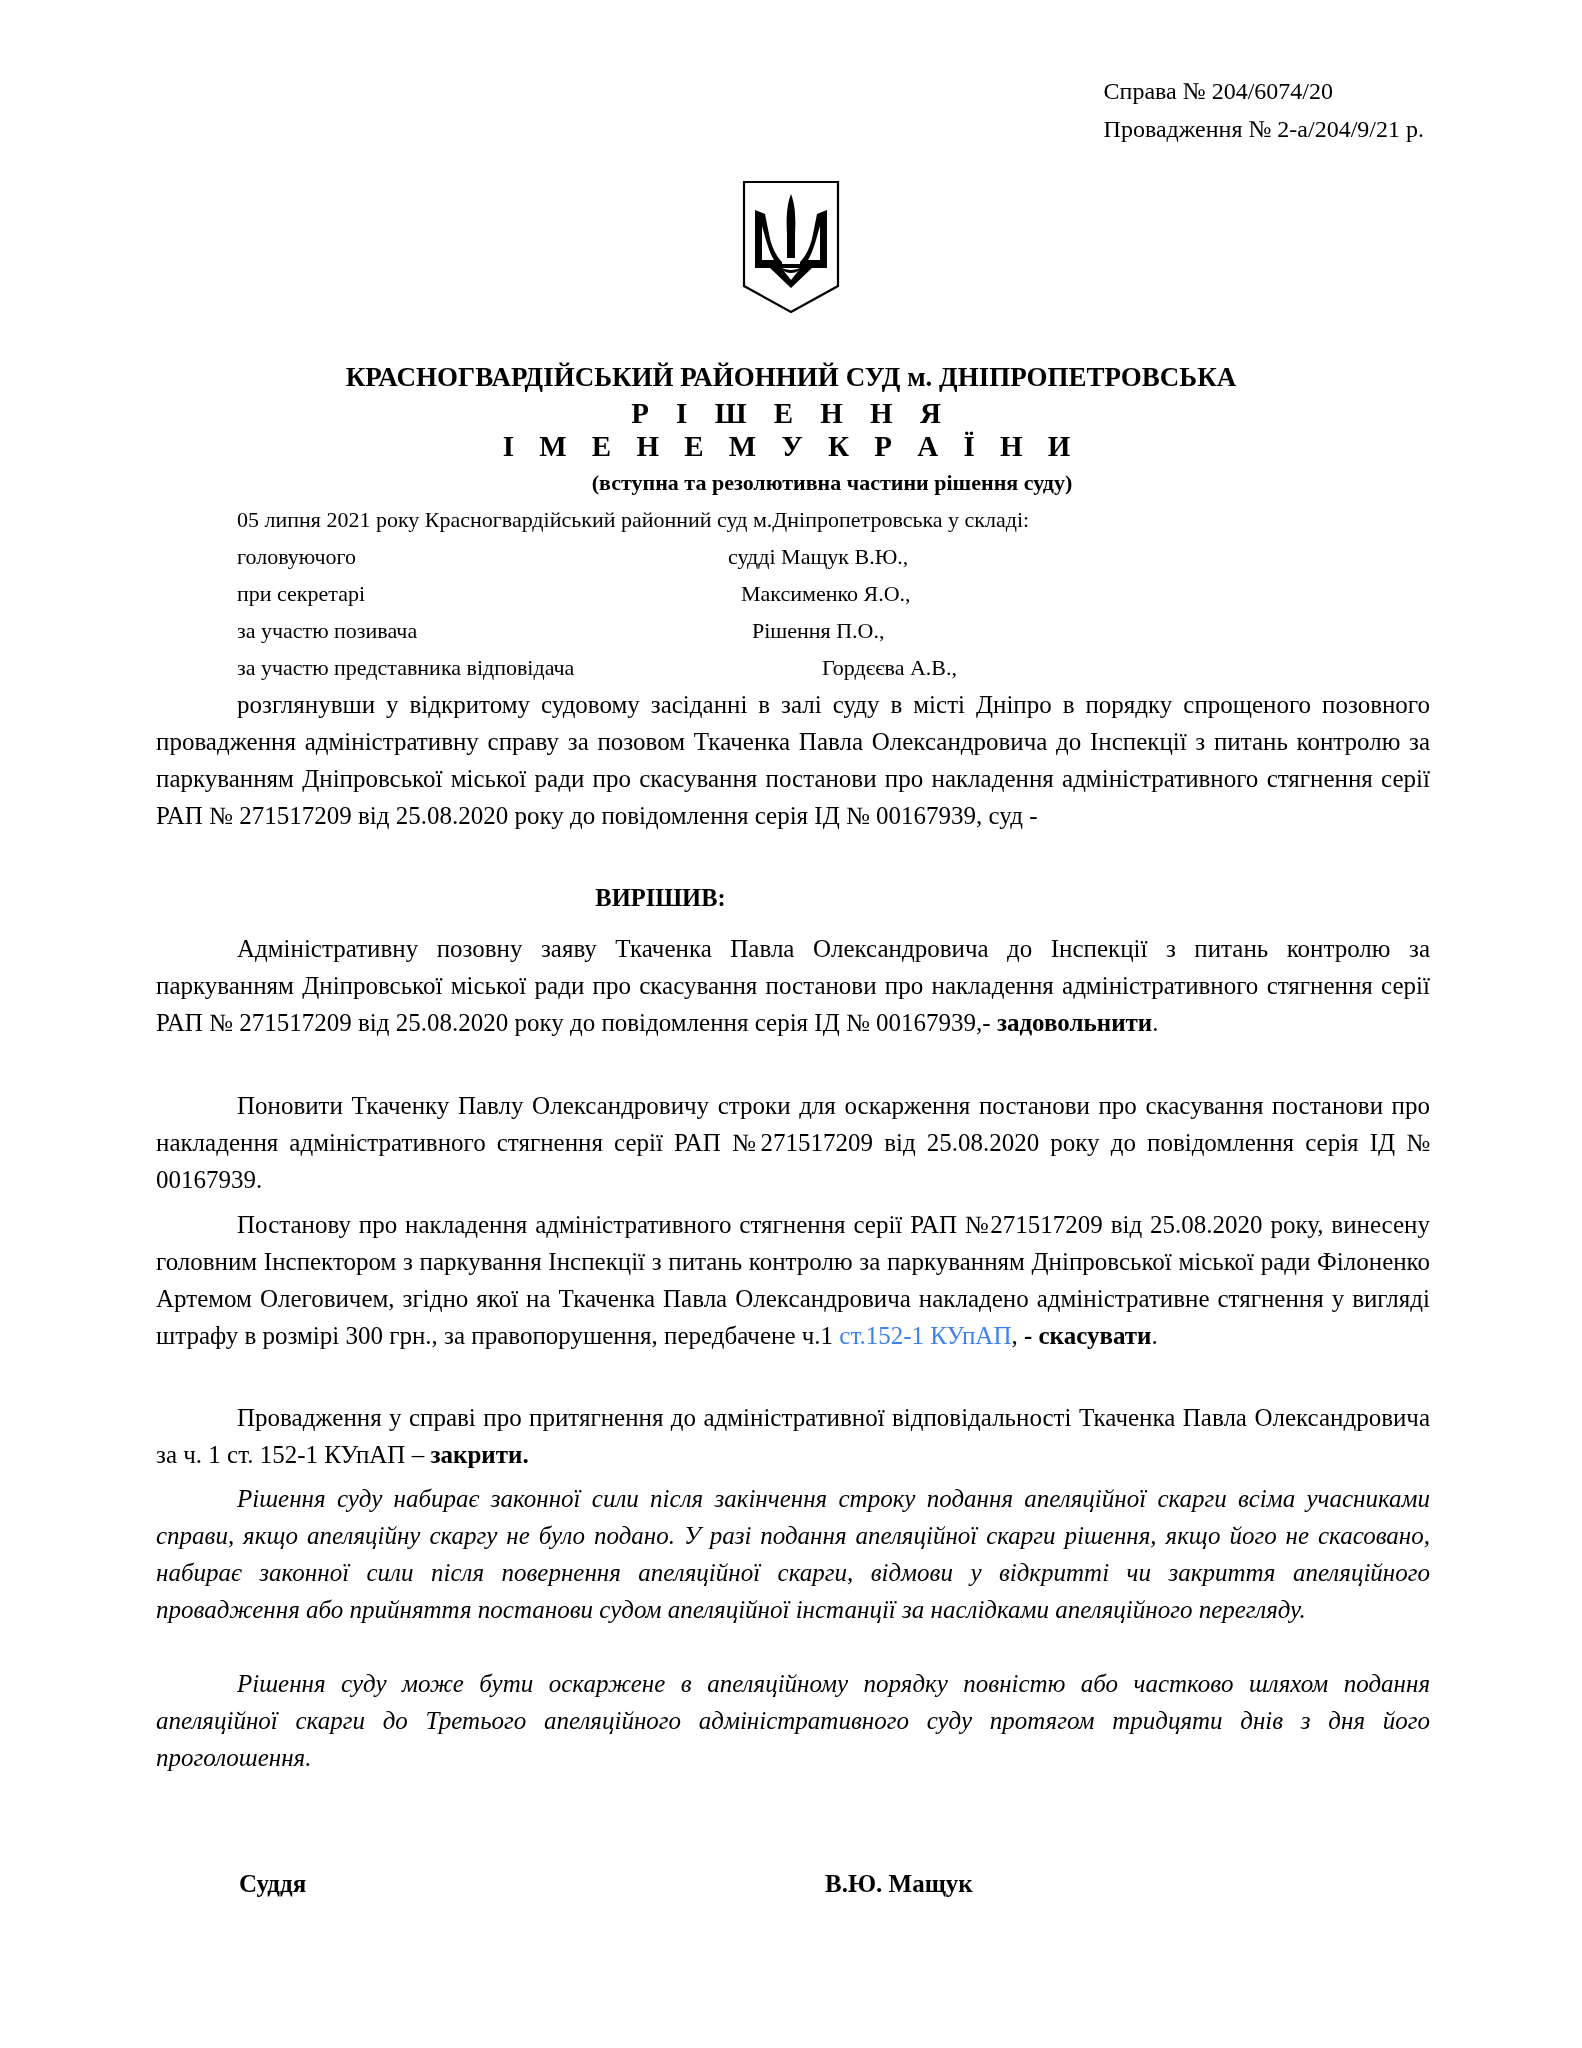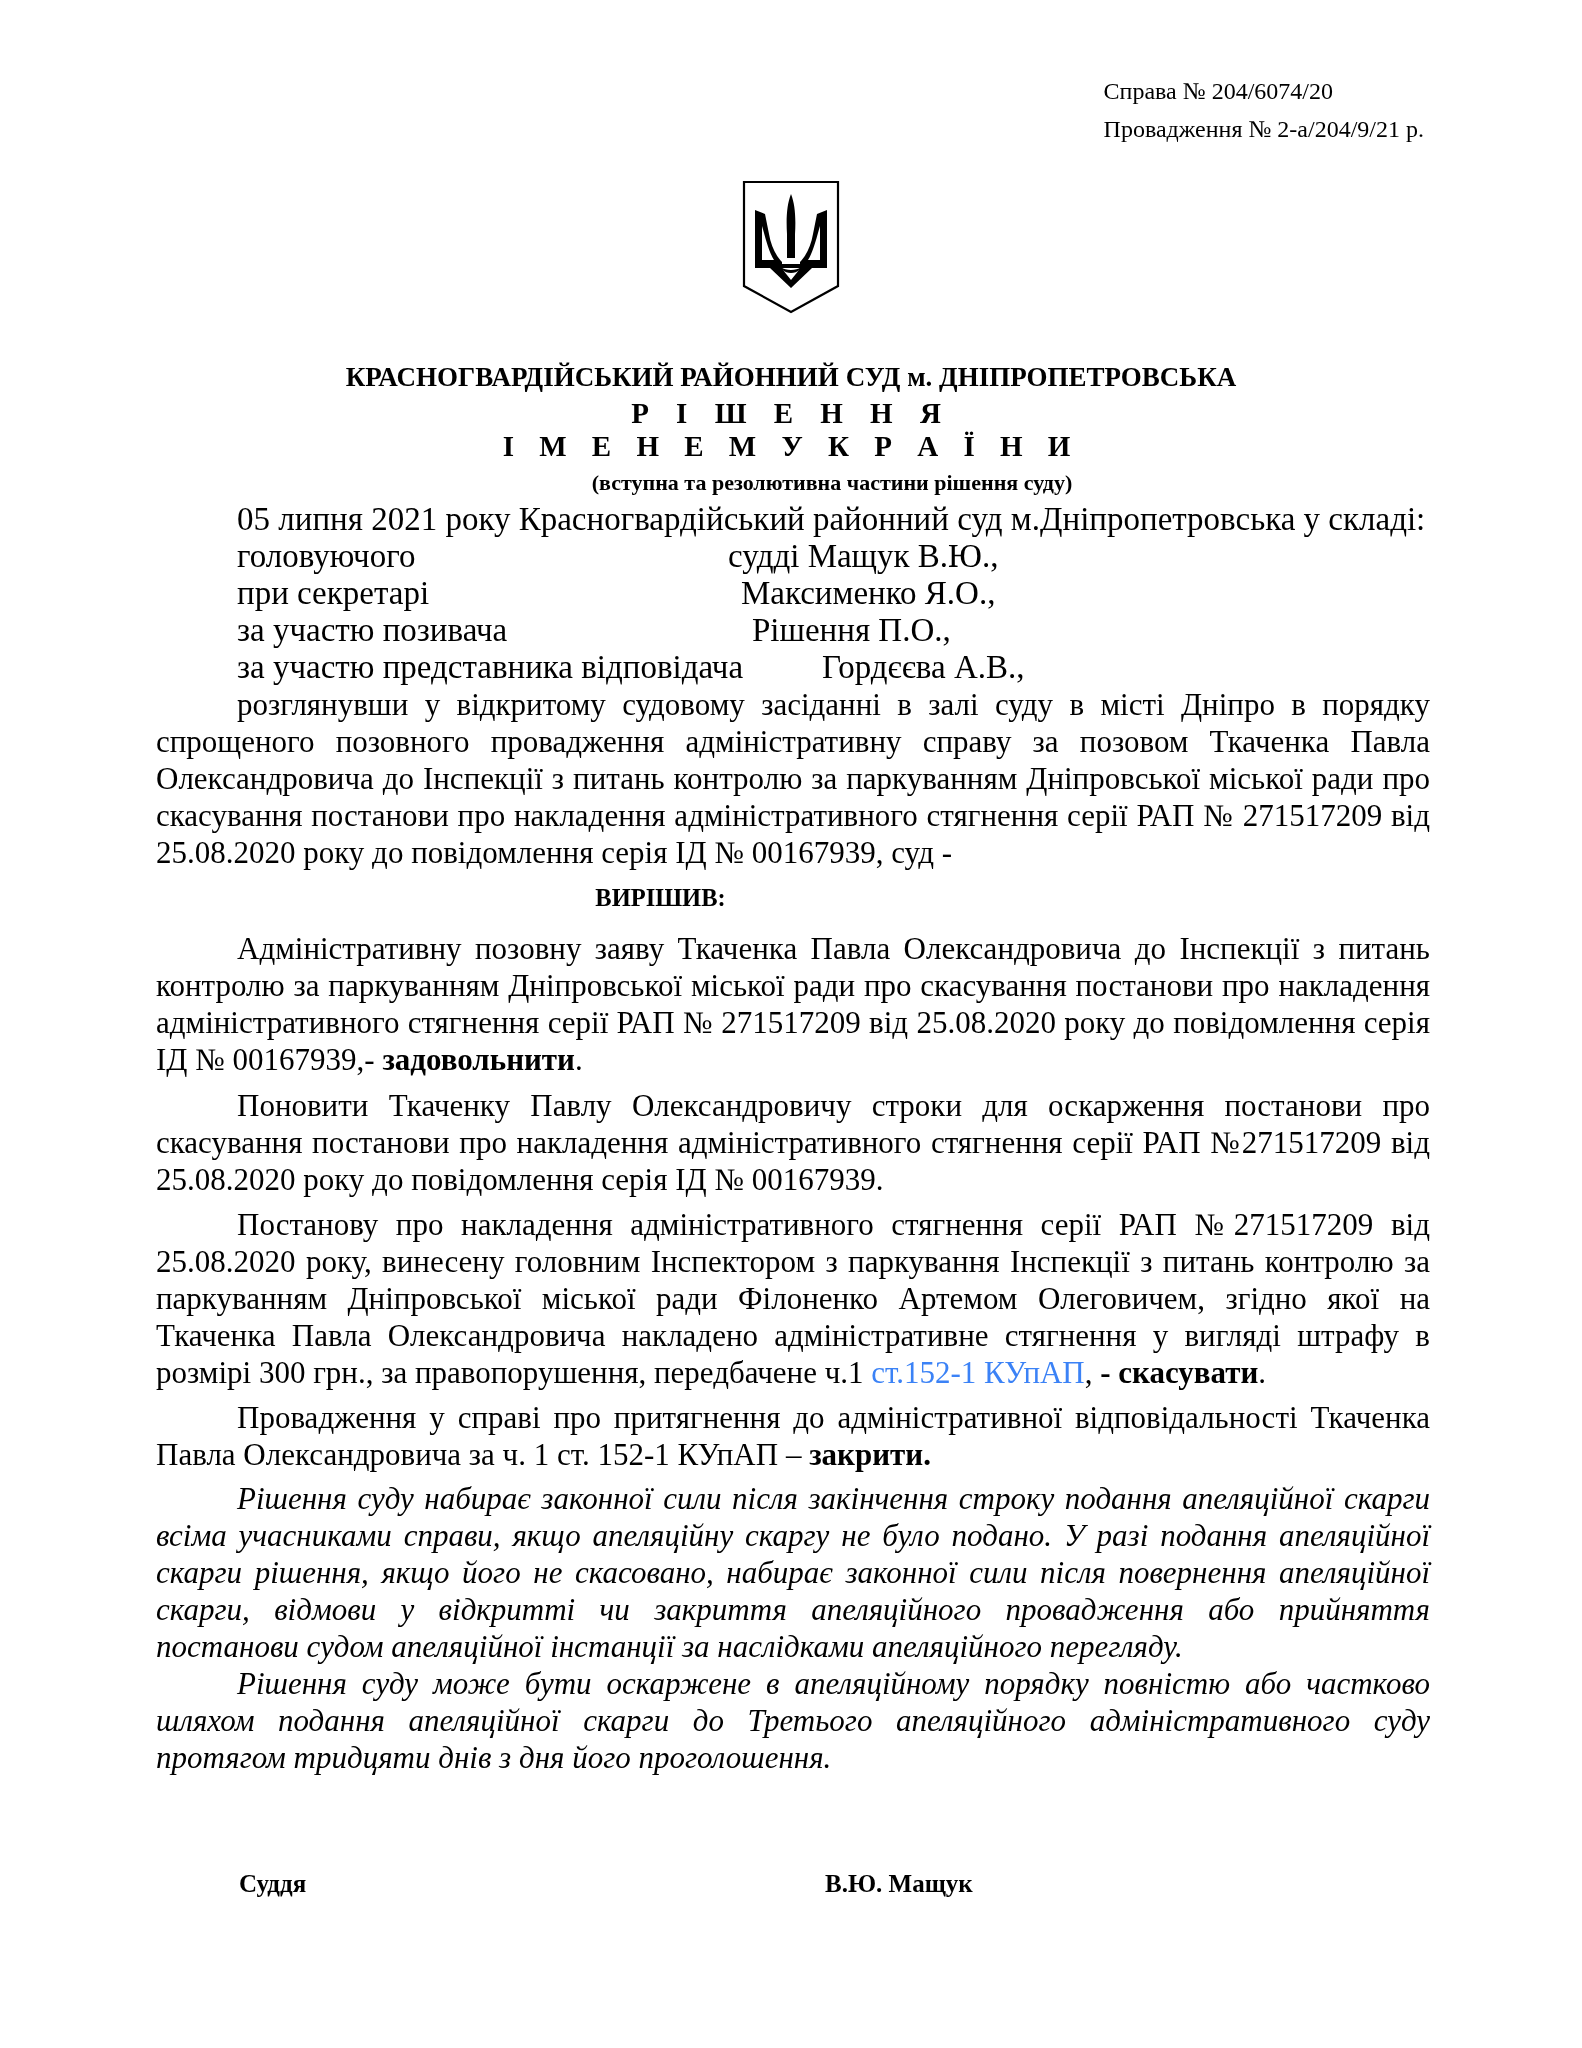--- a/index.html
+++ b/index.html
@@ -16,28 +16,28 @@
   .case-header div { white-space: nowrap; }
   .emblem { left: 738px; top: 178px; width: 106px; height: 138px; }
   .title-block {
     left: 0; width: 1582px; text-align: center; font-weight: bold;
   }
   .court-name { top: 362px; font-size: 27px; }
   .decision { top: 397px; font-size: 29px; letter-spacing: 10px; }
   .in-name { top: 430px; font-size: 29px; letter-spacing: 9px; }
   .subtitle { top: 470px; font-size: 22px; margin-left: 41px; }
   .text {
-    font-size: 33px; line-height: 37px; text-align: center;
+    font-size: 22px; line-height: 37px; text-align: center;
   }
   .intro { left: 237px; top: 501px; white-space: nowrap; }
   .party-row { left: 237px; white-space: nowrap; }
   .party-value { white-space: nowrap; }
   .para {
     left: 156px; width: 1274px; text-align: justify;
-    font-size: 31px; line-height: 37px;
+    font-size: 25px; line-height: 37px;
   }
   .para .indent { display: inline-block; width: 81px; }
   .center-head {
     left: 0; width: 1321px; text-align: center; font-weight: bold; font-size: 24.5px;
   }
   .b { font-weight: bold; }
   .i { font-style: italic; }
   .link { color: #3b82f6; text-decoration: none; cursor: pointer; }
   .sig-label, .sig-name { font-weight: bold; font-size: 25px; }
 </style>

